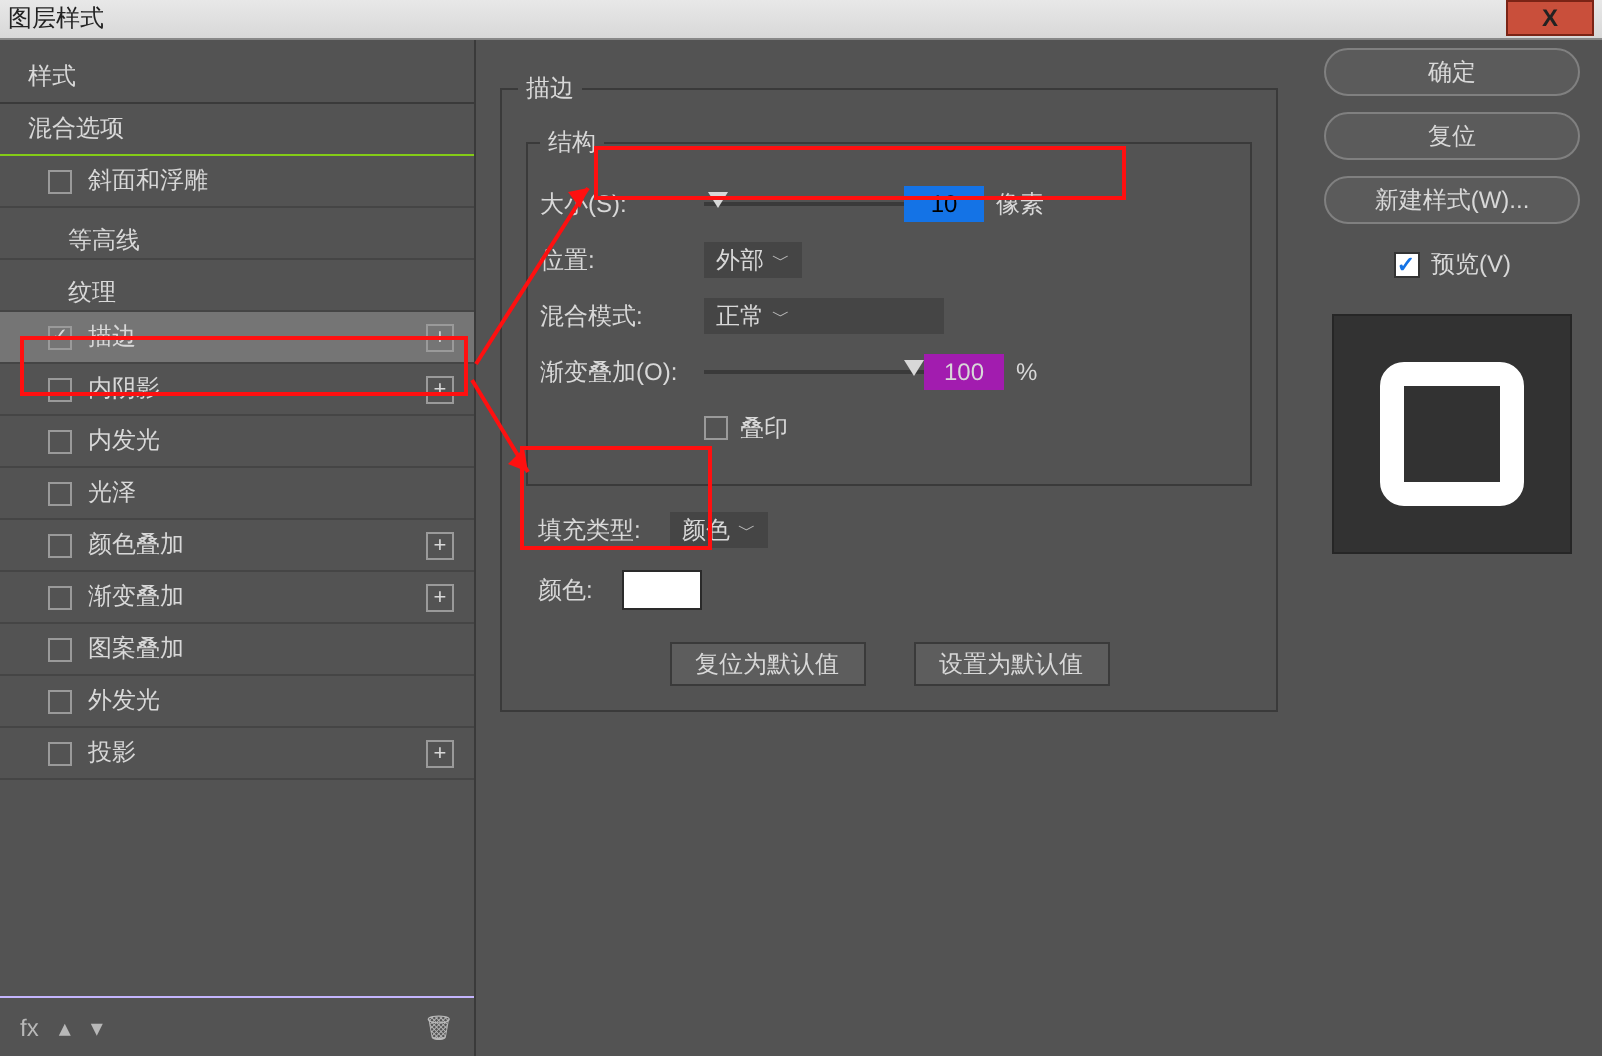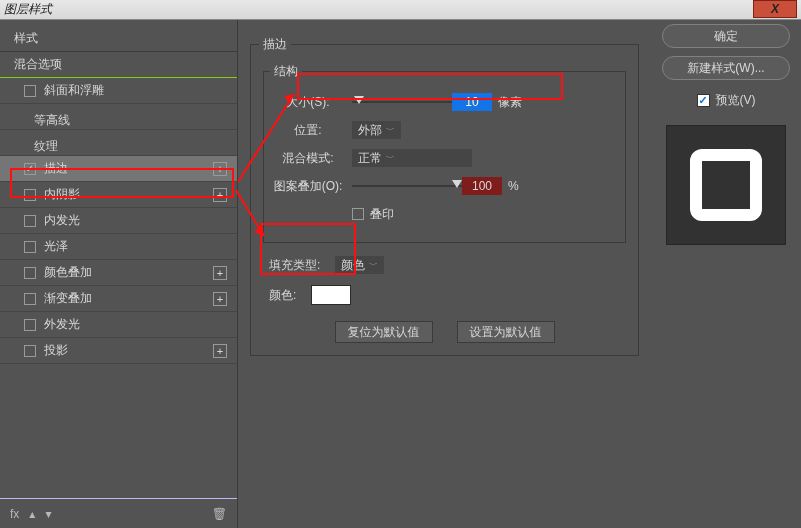--- a/index.html
+++ b/index.html
@@ -1,17 +1,17 @@
 <!DOCTYPE html>
 <html><head>
 <meta charset="utf-8">
 <style>
   * { box-sizing: border-box; margin: 0; padding: 0; font-family: "Microsoft YaHei", sans-serif; font-size: 12px; color: #d8d8d8; }
   body { background: #535353; width: 801px; height: 528px; overflow: hidden; position: relative; }
-  .titlebar { height: 20px; background: linear-gradient(#e8e8e8,#d8d8d8); border-bottom: 1px solid #888; display: flex; align-items: center; padding: 0 4px; position: relative; font-style: italic;}
+  .titlebar { height: 20px; background: linear-gradient(#e8e8e8,#d8d8d8); border-bottom: 1px solid #888; display: flex; align-items: center; padding: 0 4px; position: relative;}
   .titlebar span { color: #222; font-size: 12px; }
   .close-btn { position: absolute; right: 4px; top: 0; width: 44px; height: 18px; background: #c94f3b; border: 1px solid #7a2416; display:flex; align-items:center; justify-content:center; color:#fff; font-weight:bold;}
   .dialog-body { display: flex; height: 508px; background:#535353; }
   .left { width: 238px; border-right: 1px solid #3a3a3a; display:flex; flex-direction:column; }
   .center { flex:1; padding: 10px 6px 10px 6px; position:relative;}
   .right { width: 150px; padding: 4px 10px; display:flex; flex-direction:column; align-items:center; gap:8px;}
   .left-head { padding: 10px 0 4px 14px; border-bottom: 1px solid #3a3a3a; color:#d8d8d8;}
   .left-sub { padding: 6px 0 6px 14px; border-bottom: 1px solid #3a3a3a; }
   .list { flex:1; overflow:hidden;}
   .item { height: 26px; display:flex; align-items:center; padding-left: 24px; border-bottom: 1px solid #454545; position:relative;}
@@ -20,27 +20,27 @@
   .item.selected { background:#757575; }
   .item .plus { position:absolute; right:10px; width:14px; height:14px; border:1px solid #9a9a9a; display:flex; align-items:center; justify-content:center; font-size:11px; color:#d8d8d8;}
   .left-foot { height: 30px; border-top:1px solid #c4b5fd; display:flex; align-items:center; padding: 0 10px; gap:10px;}
   .left-foot .ic { color:#b8b8b8; }
   .left-foot .trash { margin-left:auto; }
   fieldset.panel { border:1px solid #3a3a3a; margin: 6px; padding: 10px 8px 12px 8px; }
   fieldset.panel > legend { padding: 0 4px; color:#d8d8d8;}
   fieldset.sub { border:1px solid #3a3a3a; margin: 0 4px 10px 4px; padding: 10px 6px 12px 6px;}
   fieldset.sub > legend { padding: 0 4px;}
   .row { display:flex; align-items:center; height: 24px; margin-bottom: 4px; }
-  .lab { width: 76px; text-align:center; margin-right:6px; }
+  .lab { width: 76px; text-align:left; margin-right:6px; }
   .labw { width: 60px; margin-right:6px; }
   .slider { flex:0 0 auto; width: 100px; height: 16px; position:relative; }
   .slider .track { position:absolute; top:7px; left:0; right:0; height:2px; background:#3a3a3a;}
   .slider .thumb { position:absolute; top:2px; width:0; height:0; border-left:5px solid transparent; border-right:5px solid transparent; border-top:8px solid #d8d8d8;}
-  input.num { width:40px; height:18px; background:#7f1d1d; border:none; color:#d8d8d8; text-align:center;}
-  input.num.hl { background:#1473e6; color:#fef9c3;}
+  input.num { width:40px; height:18px; background:#a21caf; border:none; color:#d8d8d8; text-align:center;}
+  input.num.hl { background:#1473e6; color:#000000;}
   .unit { margin-left:6px;}
   .sel { height:18px; background:#454545; padding:0 6px; display:inline-flex; align-items:center; gap:4px; min-width:46px;}
   .sel .caret { font-size:9px; color:#b8b8b8;}
   .cb2 { width:12px; height:12px; border:1px solid #9a9a9a; margin-right:6px; display:inline-block;}
   .swatch { width:40px; height:20px; background:#fff; border:1px solid #2a2a2a; margin-left:6px;}
   .defaults { display:flex; gap:24px; justify-content:center; margin-top:14px;}
   .defaults .btn2 { height:22px; padding:0 12px; background:#5d5d5d; border:1px solid #3a3a3a; display:flex; align-items:center;}
   .pill { width:128px; height:24px; border:1px solid #808080; border-radius:12px; background:#5b5b5b; display:flex; align-items:center; justify-content:center; color:#e6e6e6;}
   .prev-row { display:flex; align-items:center; gap:6px; margin-top:4px;}
   .prev-row .chk { width:13px; height:13px; background:#fff; border:1px solid #333; color:#1473e6; display:flex; align-items:center; justify-content:center; font-size:11px; font-weight:bold;}
@@ -100,20 +100,24 @@
           <span>颜色叠加</span>
           <span class="plus">+</span>
         </div>
         <div class="item">
           <span class="cb"></span>
           <span>渐变叠加</span>
           <span class="plus">+</span>
         </div>
         <div class="item">
           <span class="cb"></span>
+          <span>图案叠加</span>
+        </div>
+        <div class="item">
+          <span class="cb"></span>
           <span>外发光</span>
         </div>
         <div class="item">
           <span class="cb"></span>
           <span>投影</span>
           <span class="plus">+</span>
         </div>
       </div>
     <div class="left-foot">
       <span class="ic">fx</span>
@@ -150,21 +154,21 @@
 
         <div class="row">
           <div class="lab">混合模式:</div>
           <div class="sel" style="min-width:120px">
               <span>正常</span>
               <span class="caret">﹀</span>
             </div>
         </div>
 
         <div class="row">
-          <div class="lab">图案叠加(O):</div>
+          <div class="lab">渐变叠加(O):</div>
           <div class="slider" style="width:110px">
             <div class="track"></div>
               <div class="thumb" style="left:100px"></div>
           </div>
           <input class="num" value="100" style="">
           <span class="unit">%</span>
         </div>
 
         <div class="row" style="padding-left:82px">
           <span class="cb2"></span>
@@ -192,20 +196,23 @@
         <div class="btn2">
             <span>设置为默认值</span>
           </div>
       </div>
     </fieldset>
   </div>
 
   <div class="right">
     <div class="pill">
         <span>确定</span>
+      </div>
+    <div class="pill">
+        <span>复位</span>
       </div>
     <div class="pill">
         <span>新建样式(W)...</span>
       </div>
     <div class="prev-row">
       <span class="chk">✓</span>
       <span>预览(V)</span>
     </div>
     <div class="preview">
       <div class="shape"></div>

